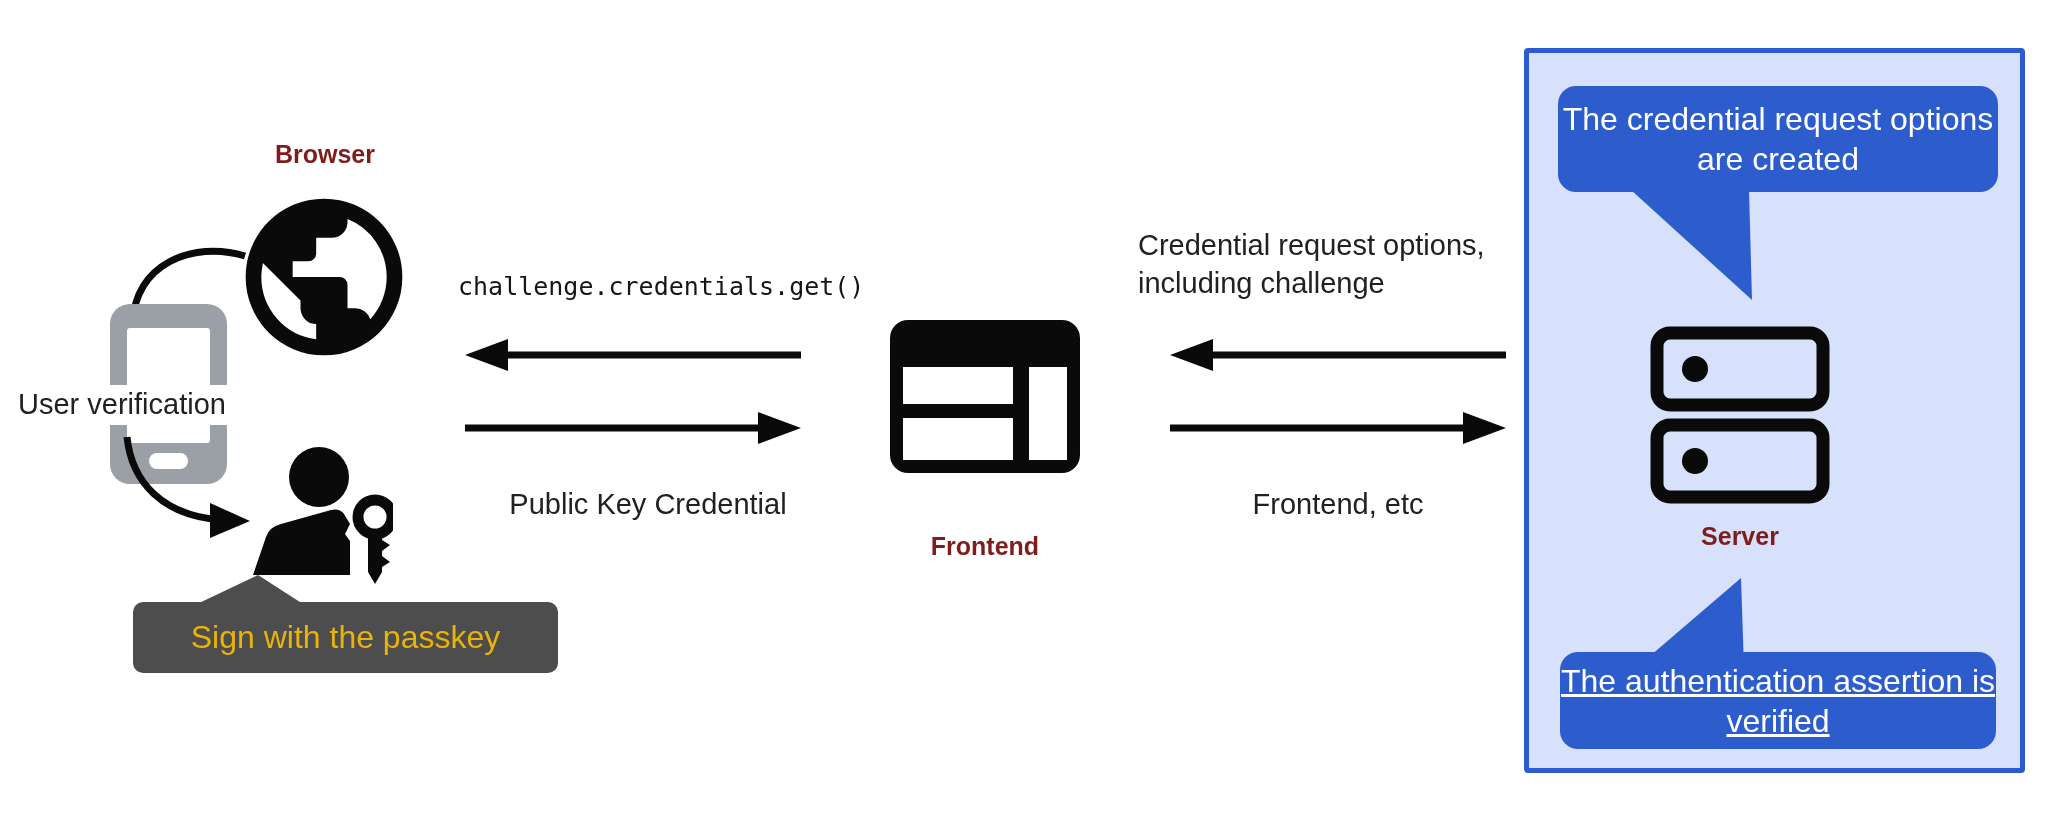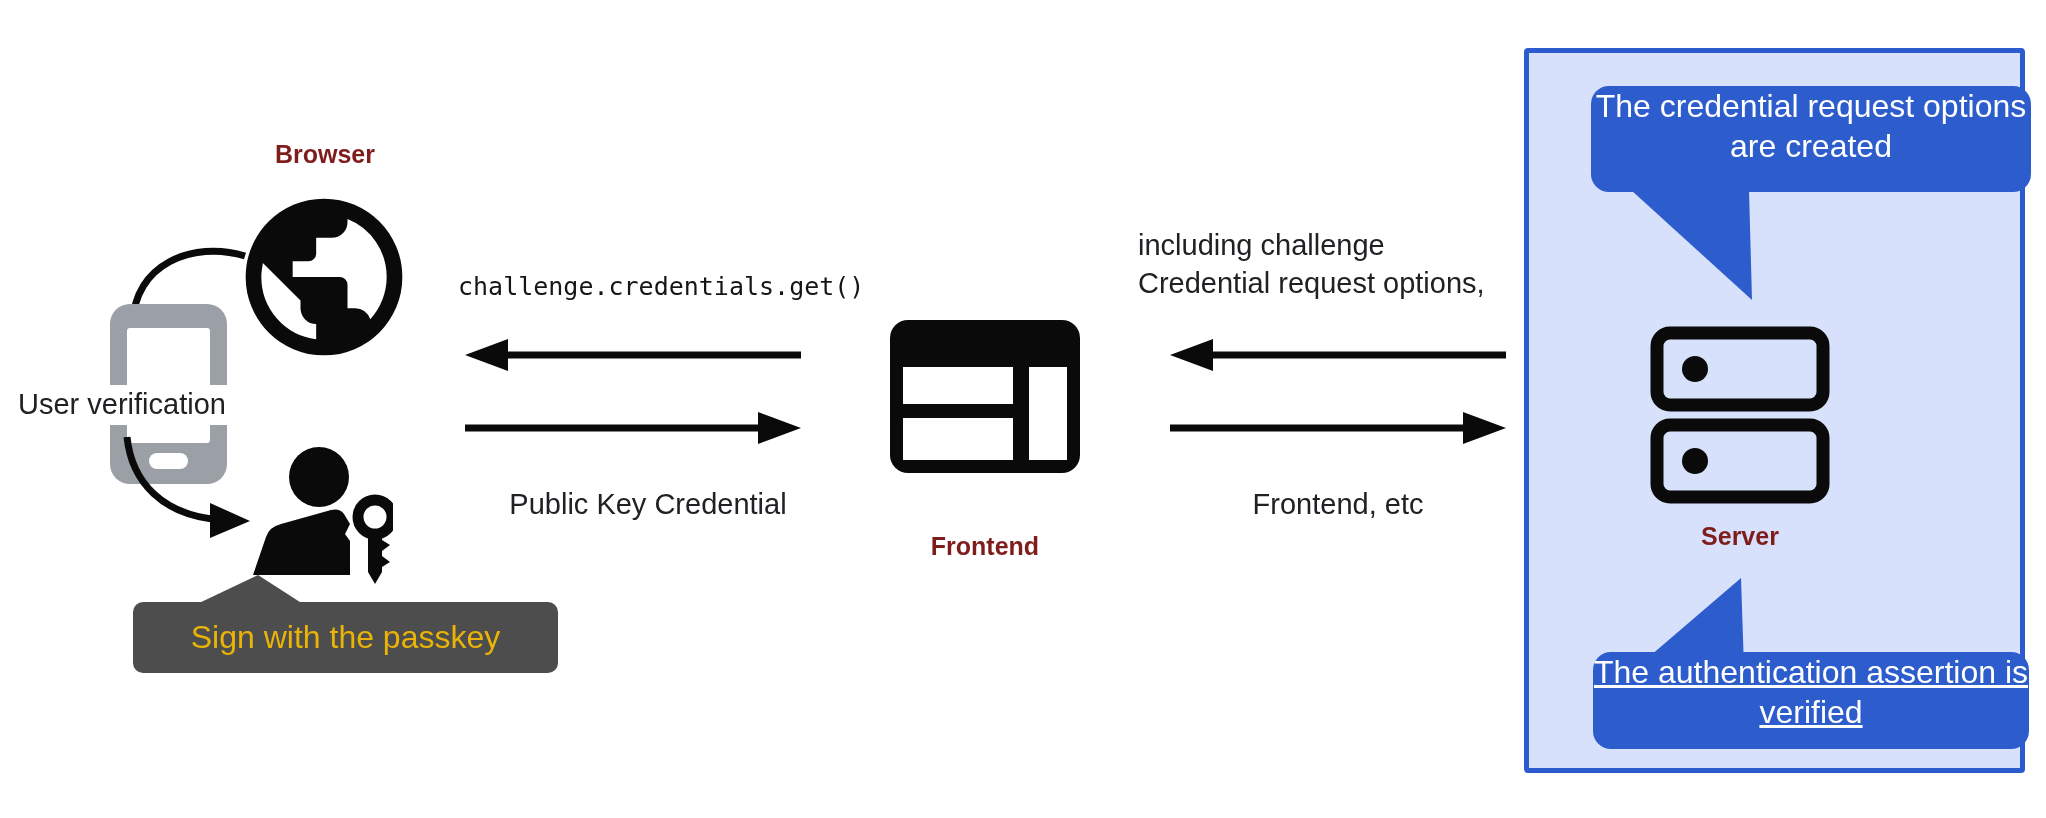--- a/index.html
+++ b/index.html
@@ -43,21 +43,21 @@
   .cred-req{left:1138px;top:226px;line-height:38px;}
   .signature{left:1168px;top:486px;width:340px;}
 
   
   .panel{
     left:1524px;top:48px;width:491px;height:715px;background:#d7e1fb;
     border:5px solid #2b5bce;border-radius:4px;
   }
   .bubble{
     background:#2d5ccc;border-radius:18px;color:#ffffff;font-size:32px;line-height:40px;
-    display:flex;align-items:flex-start;justify-content:center;text-align:center;margin-left:33px;
+    display:flex;align-items:center;justify-content:center;text-align:center;
   }
   .bubble-top{left:1558px;top:86px;width:440px;height:106px;}
   .bubble-bottom{left:1560px;top:652px;width:436px;height:97px;text-decoration:underline;}
   .tail-top{left:1628px;top:188px;width:130px;height:115px;}
   .tail-bottom{left:1632px;top:576px;width:120px;height:95px;}
   .server-icon{left:1650px;top:326px;width:180px;height:180px;}
   .server-label{left:1650px;top:522px;width:180px;}
 </style>
 </head>
 <body>
@@ -117,22 +117,22 @@
 
   <svg class="abs frontend-icon" viewBox="0 0 194 157">
     <rect x="2" y="2" width="190" height="153" rx="18" fill="#0a0a0a"></rect>
     <rect x="15" y="49" width="110" height="37" fill="#ffffff"></rect>
     <rect x="15" y="100" width="110" height="42" fill="#ffffff"></rect>
     <rect x="141" y="49" width="38" height="93" fill="#ffffff"></rect>
   </svg>
   <div class="abs label-bold center frontend-label">Frontend</div>
 
   <div class="abs label cred-req">
+    <div>Credential request options,</div>
     <div>including challenge</div>
-    <div>Credential request options,</div>
   </div>
 
   <svg class="abs arrow arrow-l2" viewBox="0 0 340 34">
     <line x1="42" y1="17" x2="338" y2="17" stroke="#0a0a0a" stroke-width="7"></line>
     <polygon points="45,1 2,17 45,33" fill="#0a0a0a"></polygon>
   </svg>
   <svg class="abs arrow arrow-r2" viewBox="0 0 340 34">
     <line x1="2" y1="17" x2="298" y2="17" stroke="#0a0a0a" stroke-width="7"></line>
     <polygon points="295,1 338,17 295,33" fill="#0a0a0a"></polygon>
   </svg>

